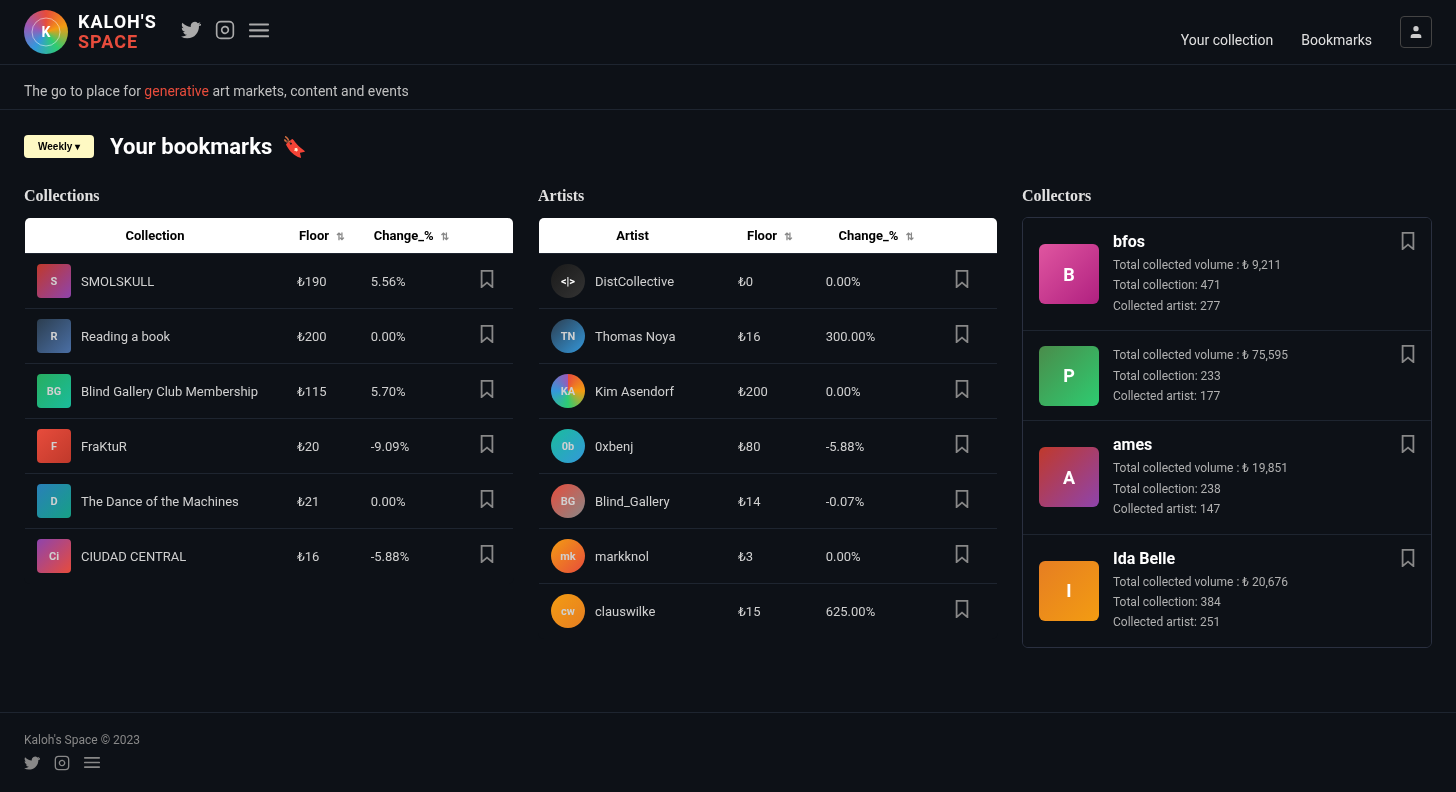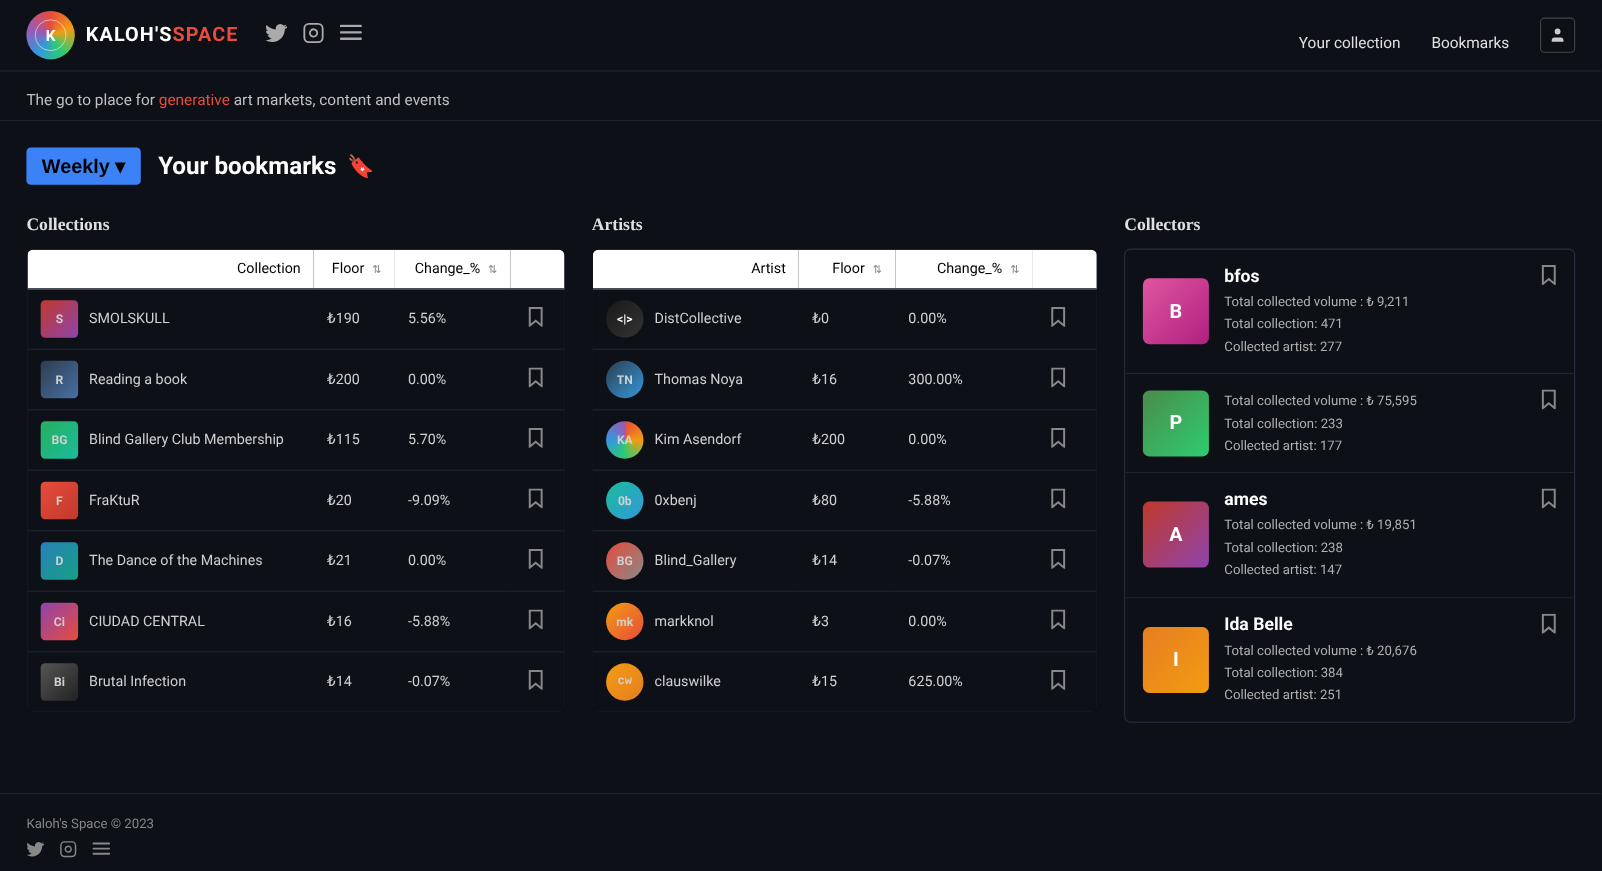--- a/index.html
+++ b/index.html
@@ -33,21 +33,21 @@
       display: flex;
       align-items: center;
       justify-content: center;
       font-weight: bold;
       font-size: 12px;
       color: white;
       flex-shrink: 0;
     }
     .logo-text {
       display: flex;
-      flex-direction: row;
+      flex-direction: column;
       line-height: 1.1;
       justify-content: center;
     }
     .logo-kaloh {
       font-size: 18px;
       font-weight: 700;
       color: #ffffff;
       letter-spacing: 1px;
     }
     .logo-space {
@@ -108,26 +108,26 @@
     }
 
     
     .bookmarks-header {
       display: flex;
       align-items: center;
       gap: 16px;
       margin-bottom: 28px;
     }
     .weekly-btn {
-      background: #3b82f6;
+      background: #fef9c3;
       color: #000;
       border: none;
       padding: 6px 14px;
       border-radius: 4px;
-      font-size: 18px;
+      font-size: 10px;
       font-weight: 600;
       cursor: pointer;
       display: flex;
       align-items: center;
       gap: 4px;
     }
     .bookmarks-title {
       font-size: 22px;
       font-weight: 700;
       color: #fff;
@@ -164,23 +164,23 @@
       border-radius: 6px;
       overflow: hidden;
       background: #0d1117;
     }
     .data-table thead tr {
       background: #ffffff;
       color: #000;
     }
     .data-table thead th {
       padding: 10px 12px;
-      text-align: right;
+      text-align: center;
       font-size: 13px;
-      font-weight: 400;
+      font-weight: 700;
     }
     .data-table tbody tr {
       border-top: 1px solid #1e2530;
     }
     .data-table tbody td {
       padding: 10px 12px;
       font-size: 13px;
       color: #d0d0d0;
       vertical-align: middle;
     }
@@ -295,21 +295,21 @@
     .av-dance { background: linear-gradient(135deg, #2980b9, #16a085); }
     .av-ciudad { background: linear-gradient(135deg, #8e44ad, #e74c3c); }
     .av-brutal { background: linear-gradient(135deg, #555, #222); }
 
     .av-dist { background: linear-gradient(135deg, #1a1a1a, #333); color: #fff; }
     .av-thomas { background: linear-gradient(135deg, #2c3e50, #3498db); }
     .av-kim { background: conic-gradient(#e74c3c, #f39c12, #2ecc71, #3498db, #9b59b6); }
     .av-oxbenj { background: linear-gradient(135deg, #1abc9c, #3498db); }
     .av-blind { background: linear-gradient(135deg, #e74c3c, #888); }
     .av-mark { background: linear-gradient(135deg, #f39c12, #e74c3c); }
-    .av-claus { background: linear-gradient(135deg, #f39c12, #e67e22); font-family: Liberation Mono, monospace; }
+    .av-claus { background: linear-gradient(135deg, #f39c12, #e67e22); }
 
     .av-bfos { background: linear-gradient(135deg, #e056a0, #b02080); }
     .av-pronoia { background: linear-gradient(135deg, #4a8c4a, #2ecc71); }
     .av-ames { background: linear-gradient(135deg, #c0392b, #8e44ad); }
     .av-idabelle { background: linear-gradient(135deg, #e67e22, #f39c12); }
 
     
     .footer {
       padding: 20px 24px;
       border-top: 1px solid #1e2530;
@@ -483,35 +483,20 @@
     </tr>
             <tr>
       <td>
         <div class="coll-name-cell">
           <div class="coll-avatar av-ciudad">Ci</div>
           <span>CIUDAD CENTRAL</span>
         </div>
       </td>
       <td><span class="tezos-sym">₺</span>16</td>
       <td class="negative">-5.88%</td>
-      <td>
-        <button class="bookmark-btn"><svg width="14" height="18" viewBox="0 0 14 20" fill="none" stroke="currentColor" stroke-width="2">
-                    <path d="M1 1h12v18l-6-5-6 5z"></path>
-                  </svg></button>
-      </td>
-    </tr>
-            <tr>
-      <td>
-        <div class="coll-name-cell">
-          <div class="coll-avatar av-brutal">Bi</div>
-          <span>Brutal Infection</span>
-        </div>
-      </td>
-      <td><span class="tezos-sym">₺</span>14</td>
-      <td class="negative">-0.07%</td>
       <td>
         <button class="bookmark-btn"><svg width="14" height="18" viewBox="0 0 14 20" fill="none" stroke="currentColor" stroke-width="2">
                     <path d="M1 1h12v18l-6-5-6 5z"></path>
                   </svg></button>
       </td>
     </tr>
           </tbody>
       </table>
     </section>
 

